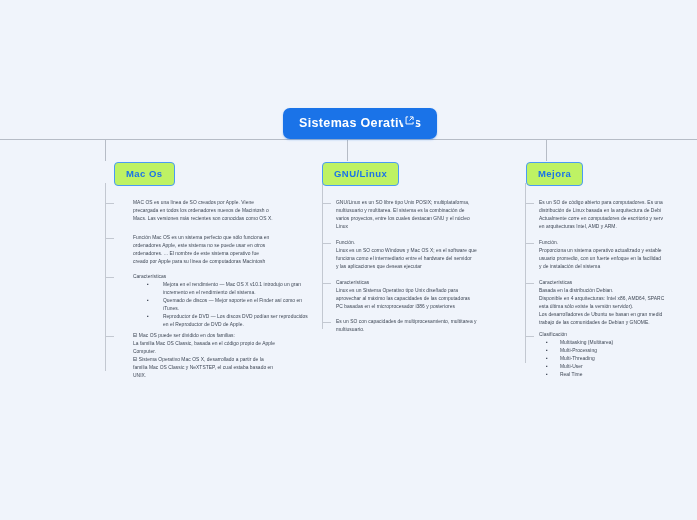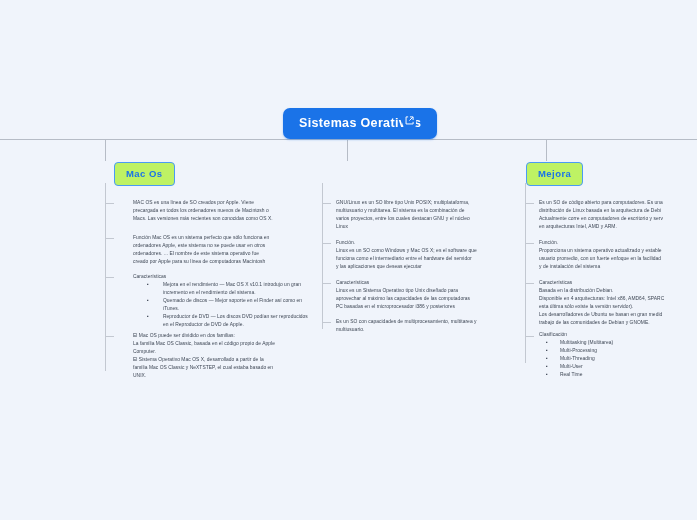--- a/index.html
+++ b/index.html
@@ -113,20 +113,23 @@
     <svg width="9" height="9" viewBox="0 0 12 12" aria-hidden="true">
       <path d="M4.2 1.2H1.4v9.4h9.4V7.8" fill="none" stroke="#ffffff" stroke-width="1.3"></path>
       <path d="M6.6 1.2h4.2v4.2" fill="none" stroke="#ffffff" stroke-width="1.3"></path>
       <path d="M10.4 1.6L5.9 6.1" fill="none" stroke="#ffffff" stroke-width="1.3"></path>
     </svg>
   </div>
 
   <div class="child-node" style="left:114px;top:162px;">
     <span>Mac Os</span>
   </div>
+  <div class="child-node" style="left:322px;top:162px;">
+    <span>GNU/Linux</span>
+  </div>
   <div class="child-node" style="left:526px;top:162px;">
     <span>Mejora</span>
   </div>
 
   <div class="tblock" style="left:-95px;top:199px;width:210px;">
     <p>mbre de una familia de</p>
     <p>ara PC, smartphone, servidores y</p>
     <p>rrollados y vendidos por Microsoft y</p>
     <p>arquitecturas, tales como x86, x86-</p>
   </div>

